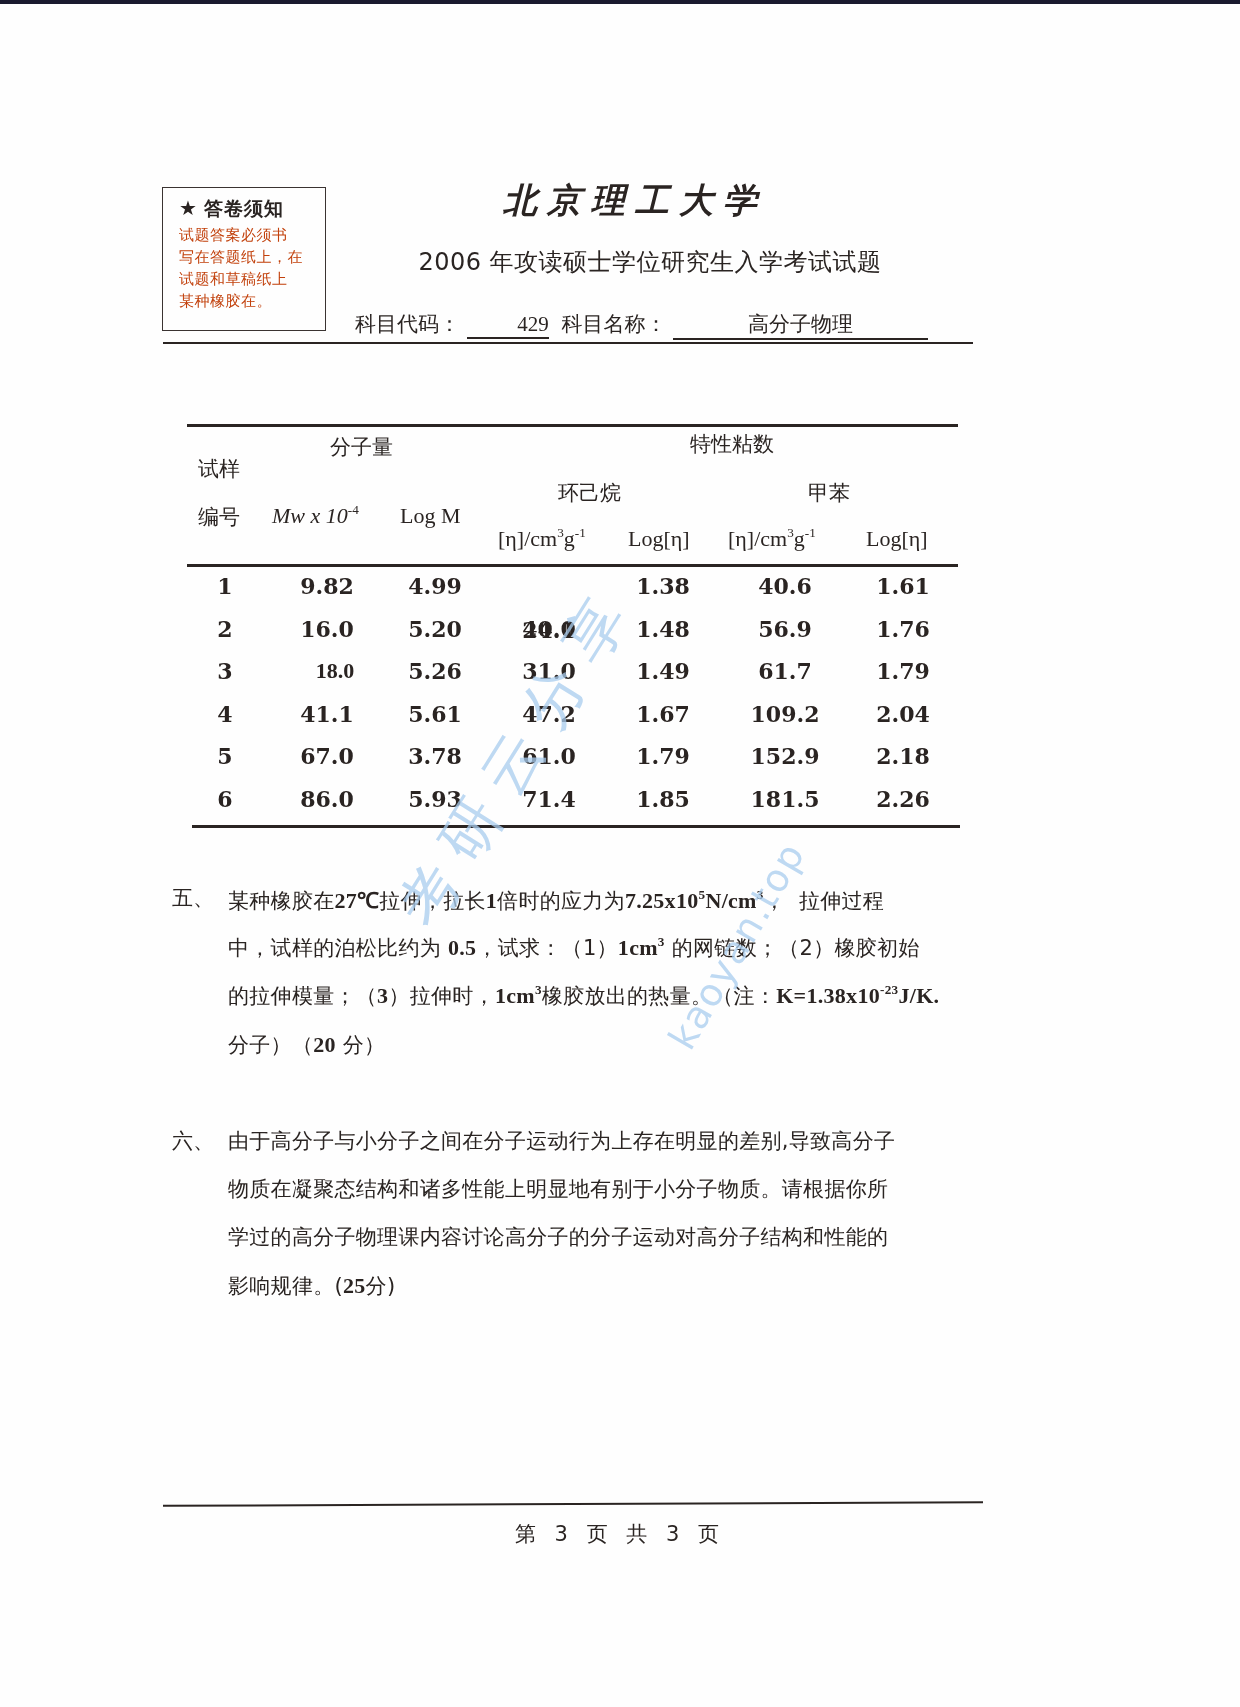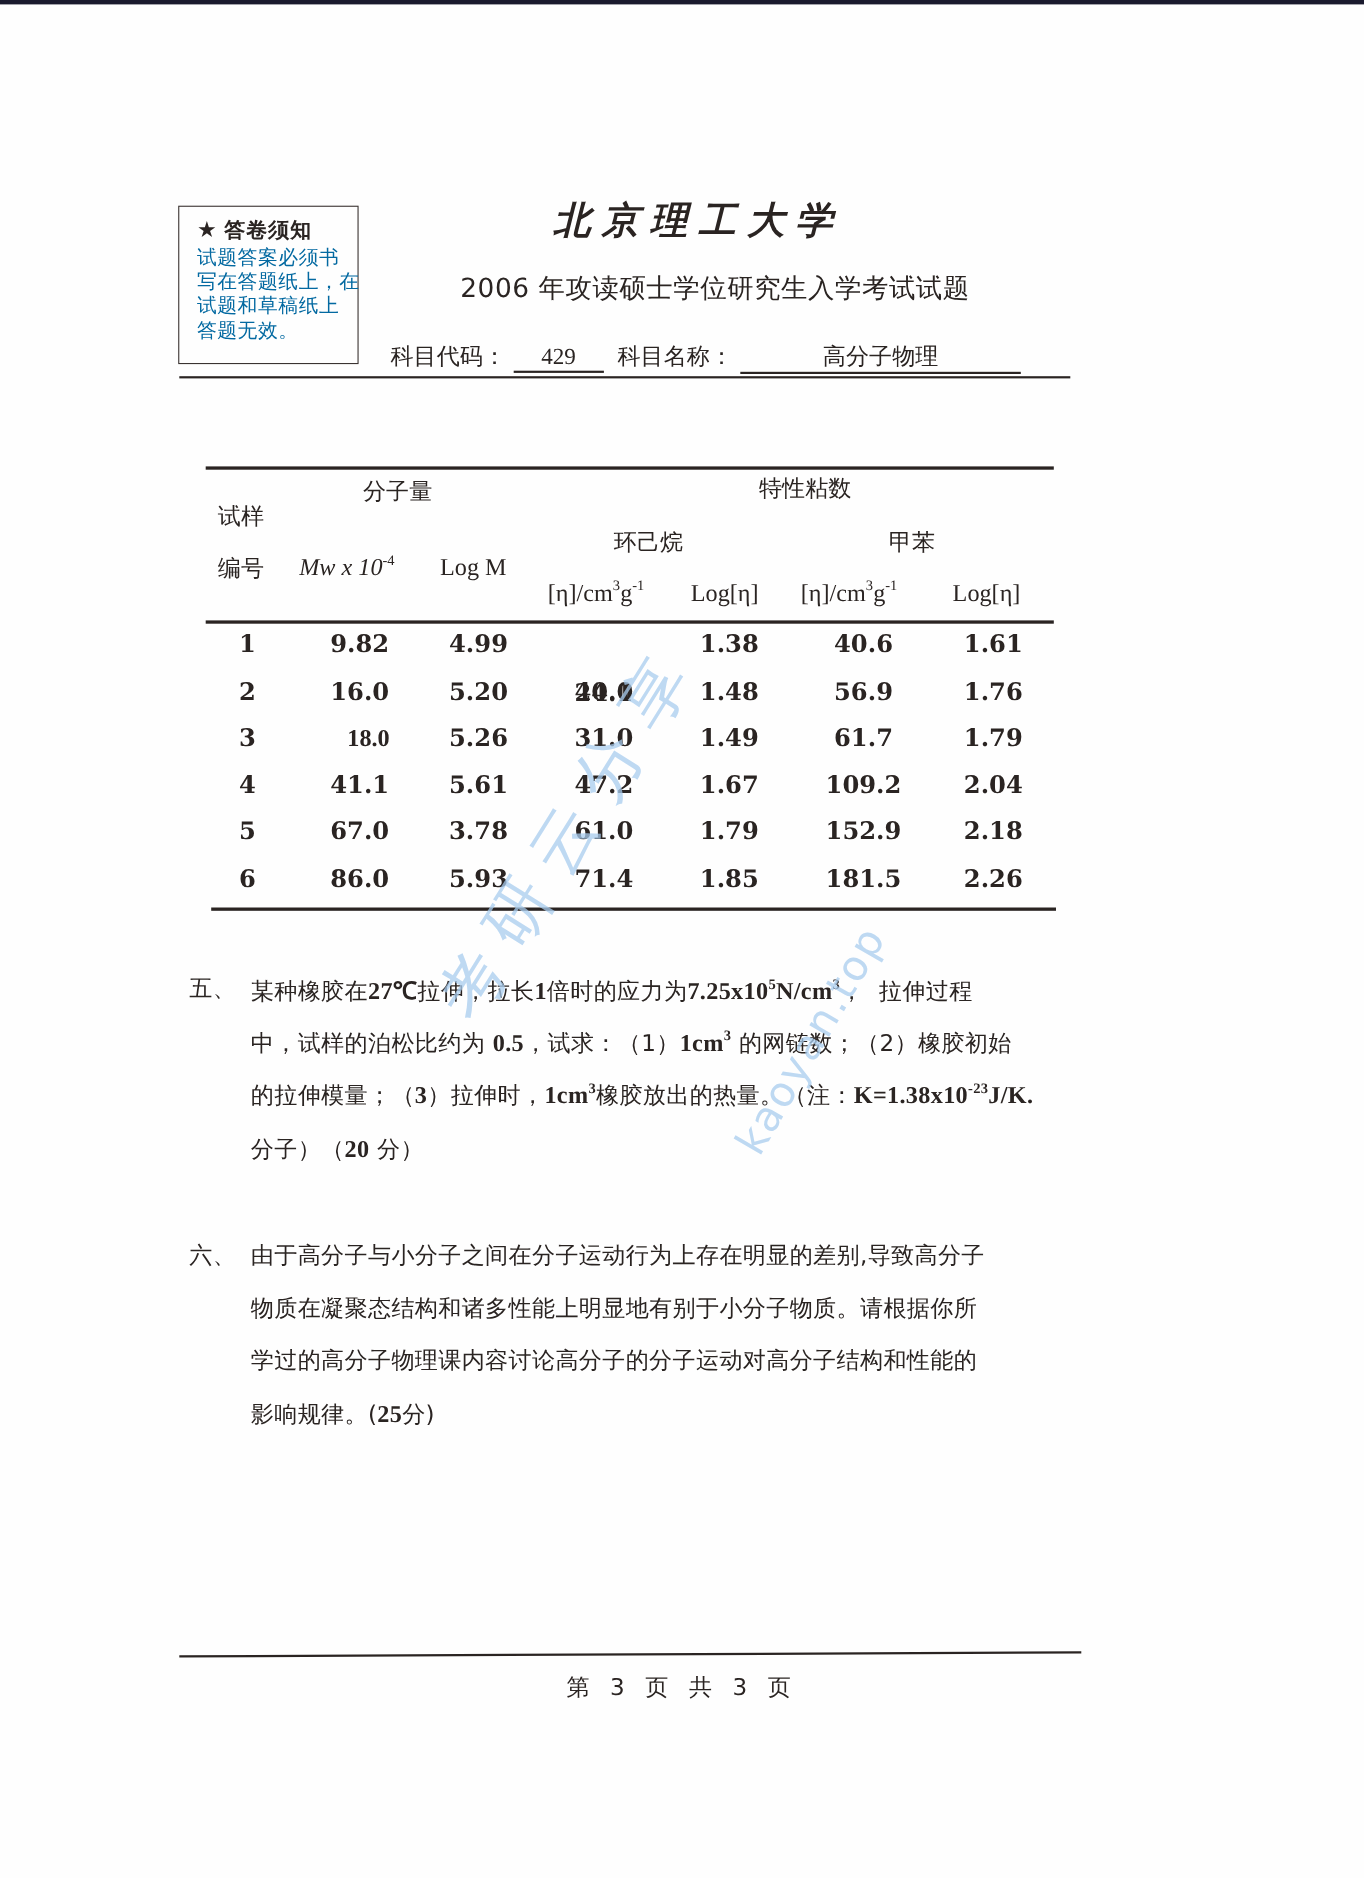--- a/index.html
+++ b/index.html
@@ -10,21 +10,21 @@
     color:#2a2422;
   }
   .topbar { position:absolute; left:0; top:0; width:1240px; height:4px; background:#1a1a2e; }
   .abs { position:absolute; }
   .notice {
     position:absolute; left:162px; top:187px; width:164px; height:144px;
     border:1.5px solid #3a3331; box-sizing:border-box; padding:8px 8px 0 16px;
   }
   .notice .title { font-family:"DejaVu Sans", sans-serif; font-size:19px; font-weight:bold; letter-spacing:1px; margin-bottom:2px; }
   .notice .title .star { font-size:20px; margin-right:6px; }
-  .notice .line { font-size:18px; line-height:22px; letter-spacing:0.5px; color:#0369a1; white-space:nowrap; }
+  .notice .line { font-size:15px; line-height:22px; letter-spacing:0.5px; color:#c2410c; white-space:nowrap; }
   .univ { left:500px; top:178px; width:270px; font-size:34px; font-weight:bold; letter-spacing:10px; text-align:center; font-family:Liberation Mono, monospace; font-style:italic; }
   .subtitle { left:380px; top:246px; width:540px; text-align:center; font-family:"DejaVu Sans", sans-serif; font-size:24px; letter-spacing:0.5px; }
   .subject { left:355px; top:310px; font-family:"DejaVu Sans", sans-serif; font-size:21px; white-space:nowrap; }
   .subject .blank { display:inline-block; border-bottom:2px solid #2a2422; text-align:center; font-family:"Liberation Serif", serif; }
   .rule { position:absolute; background:#2a2422; }
   .tbl { position:absolute; font-family:"Liberation Serif", serif; font-size:22px; }
   .hdr-cn { font-family:"DejaVu Sans", sans-serif; font-size:21px; }
   .cell { position:absolute; text-align:center; font-weight:bold; font-size:22px; }
   .q { position:absolute; font-family:"DejaVu Sans", sans-serif; font-size:21px; white-space:nowrap; letter-spacing:0.3px; }
   .q b { font-family:"Liberation Serif", serif; font-size:22px; }
@@ -36,29 +36,29 @@
 </head>
 <body>
 
 <div class="topbar"></div>
 
 <div class="notice">
   <div class="title"><span class="star">★</span><span>答卷须知</span></div>
   <div class="line">试题答案必须书</div>
   <div class="line">写在答题纸上，在</div>
   <div class="line">试题和草稿纸上</div>
-  <div class="line">答题无效。</div>
+  <div class="line">某种橡胶在。</div>
 </div>
 
 <div class="abs univ">北京理工大学</div>
 <div class="abs subtitle">2006 年攻读硕士学位研究生入学考试试题</div>
 
 <div class="abs subject">
   <span>科目代码：</span>
-  <span class="blank" style="width:82px;">429</span>
+  <span class="blank" style="width:82px;text-align:right;">429</span>
   <span style="margin-left:6px;">科目名称：</span>
   <span class="blank" style="width:255px;">高分子物理</span>
 </div>
 <div class="rule" style="left:163px; top:342px; width:810px; height:2px;"></div>
 
 <div class="rule" style="left:187px; top:424px; width:771px; height:3px;"></div>
 
 <div class="abs hdr-cn" style="left:198px; top:455px;">试样</div>
 <div class="abs hdr-cn" style="left:198px; top:503px;">编号</div>
 <div class="abs hdr-cn" style="left:330px; top:433px;">分子量</div>

